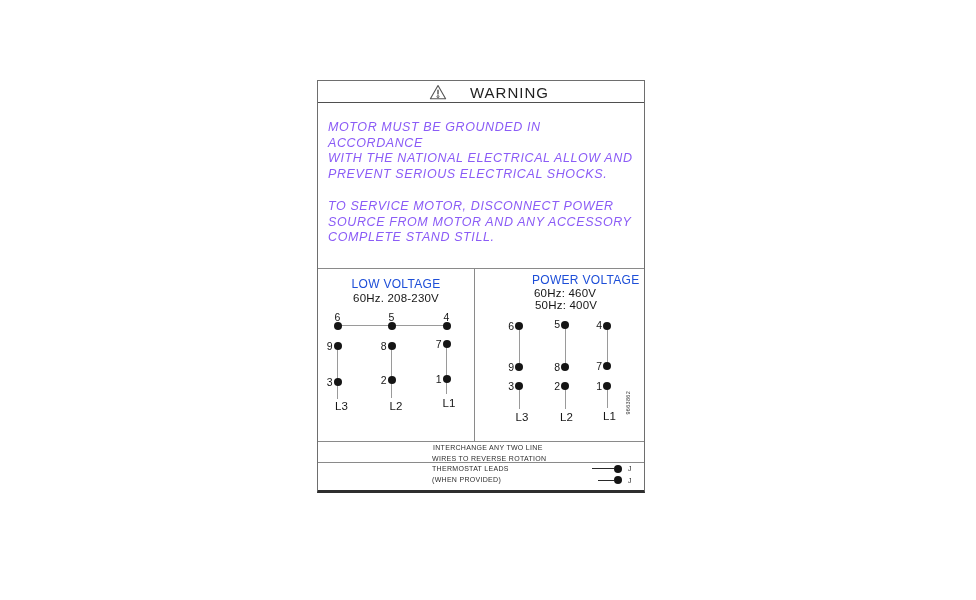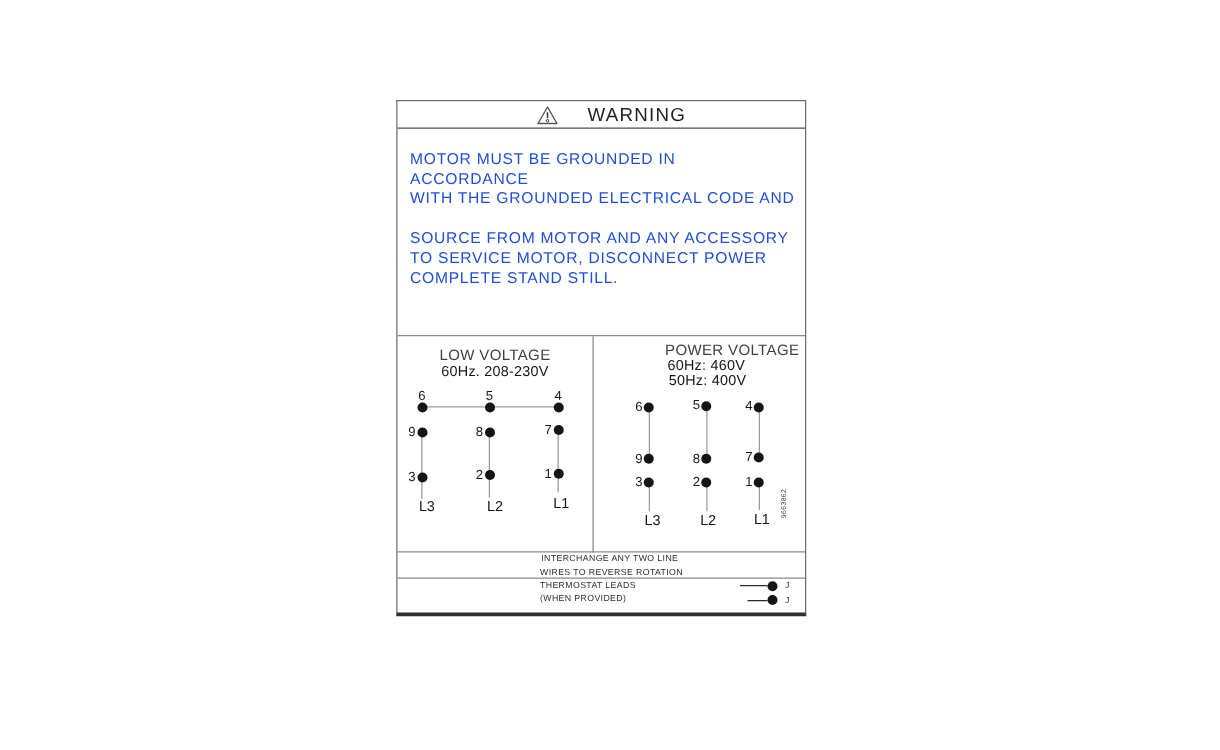--- a/index.html
+++ b/index.html
@@ -11,27 +11,27 @@
     border:1px solid #6e6e6e; border-bottom:3px solid #2e2e2e; background:#fff;
   }
 
   
   .hdr { position:relative; height:22px; border-bottom:1px solid #4f4f4f; }
   .hdr .tri { position:absolute; left:111px; top:3px; }
   .hdr .ttl { position:absolute; left:152px; top:3px; font-size:15px; letter-spacing:1px; color:#1f1f1f; }
 
   
   .txt { position:relative; height:166px; border-bottom:1px solid #8a8a8a; padding:17px 8px 0 10px; }
-  .para { font-size:12.5px; line-height:15.7px; letter-spacing:0.6px; color:#1d4ed8; }
+  .para { font-size:12.5px; line-height:15.7px; letter-spacing:0.6px; color:#8b5cf6;font-style:italic; }
   .para + .para { margin-top:16px; }
 
   
   .diag { position:relative; height:173px; border-bottom:1px solid #8a8a8a; }
   .vdiv { position:absolute; left:156px; top:0; width:1px; height:173px; background:#8a8a8a; }
-  .dg-title { position:absolute; font-size:12px; letter-spacing:0.3px; color:#404040; white-space:nowrap; }
+  .dg-title { position:absolute; font-size:12px; letter-spacing:0.3px; color:#1d4ed8; white-space:nowrap; }
   .dg-sub { position:absolute; font-size:11.5px; letter-spacing:0.2px; color:#161616; white-space:nowrap; }
   .lv-title { left:0; top:8px; width:156px; text-align:center; }
   .lv-sub { left:0; top:23px; width:156px; text-align:center; }
   .hv-title { left:214px; top:4px; }
   .hv-sub1 { left:216px; top:18px; }
   .hv-sub2 { left:217px; top:30px; }
 
   .dot { position:absolute; width:8px; height:8px; border-radius:50%; background:#151515; }
   .wire { position:absolute; background:#9a9a9a; }
   .tnum { position:absolute; font-size:10.5px; color:#161616; }
@@ -63,25 +63,26 @@
           <line x1="9" y1="5.8" x2="9" y2="10.4" stroke="#333" stroke-width="1.2"></line>
           <circle cx="9" cy="12.6" r="1" fill="none" stroke="#333" stroke-width="0.8"></circle>
         </svg>
       </span>
       <span class="ttl">WARNING</span>
     </div>
 
     <div class="txt">
       <div class="para">
         <div>MOTOR MUST BE GROUNDED IN ACCORDANCE</div>
-        <div>WITH THE GROUNDED ELECTRICAL CODE AND</div>
+        <div>WITH THE NATIONAL ELECTRICAL ALLOW AND</div>
+        <div>PREVENT SERIOUS ELECTRICAL SHOCKS.</div>
       </div>
       <div class="para">
+        <div>TO SERVICE MOTOR, DISCONNECT POWER</div>
         <div>SOURCE FROM MOTOR AND ANY ACCESSORY</div>
-        <div>TO SERVICE MOTOR, DISCONNECT POWER</div>
         <div>COMPLETE STAND STILL.</div>
       </div>
     </div>
 
     <div class="diag">
       <div class="vdiv"></div>
 
       <div class="dg-title lv-title">LOW VOLTAGE</div>
       <div class="dg-sub lv-sub">60Hz. 208-230V</div>
 

